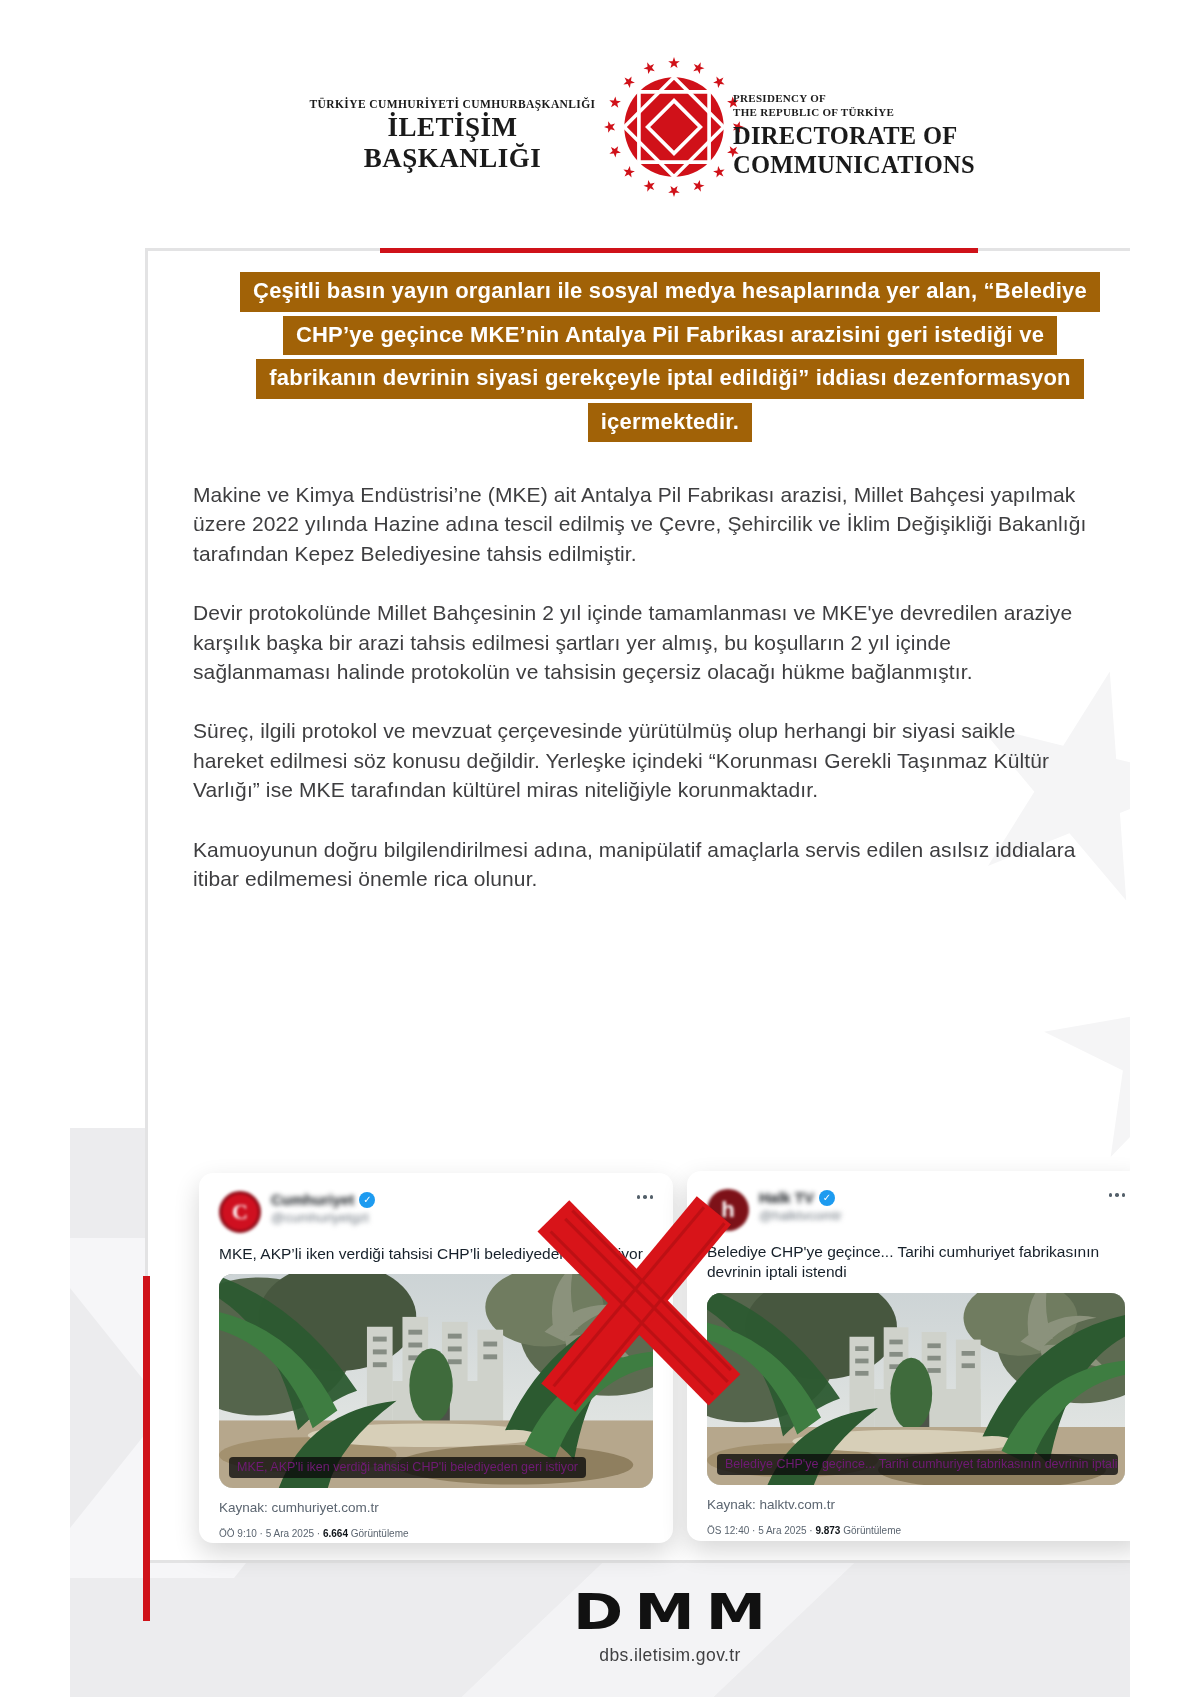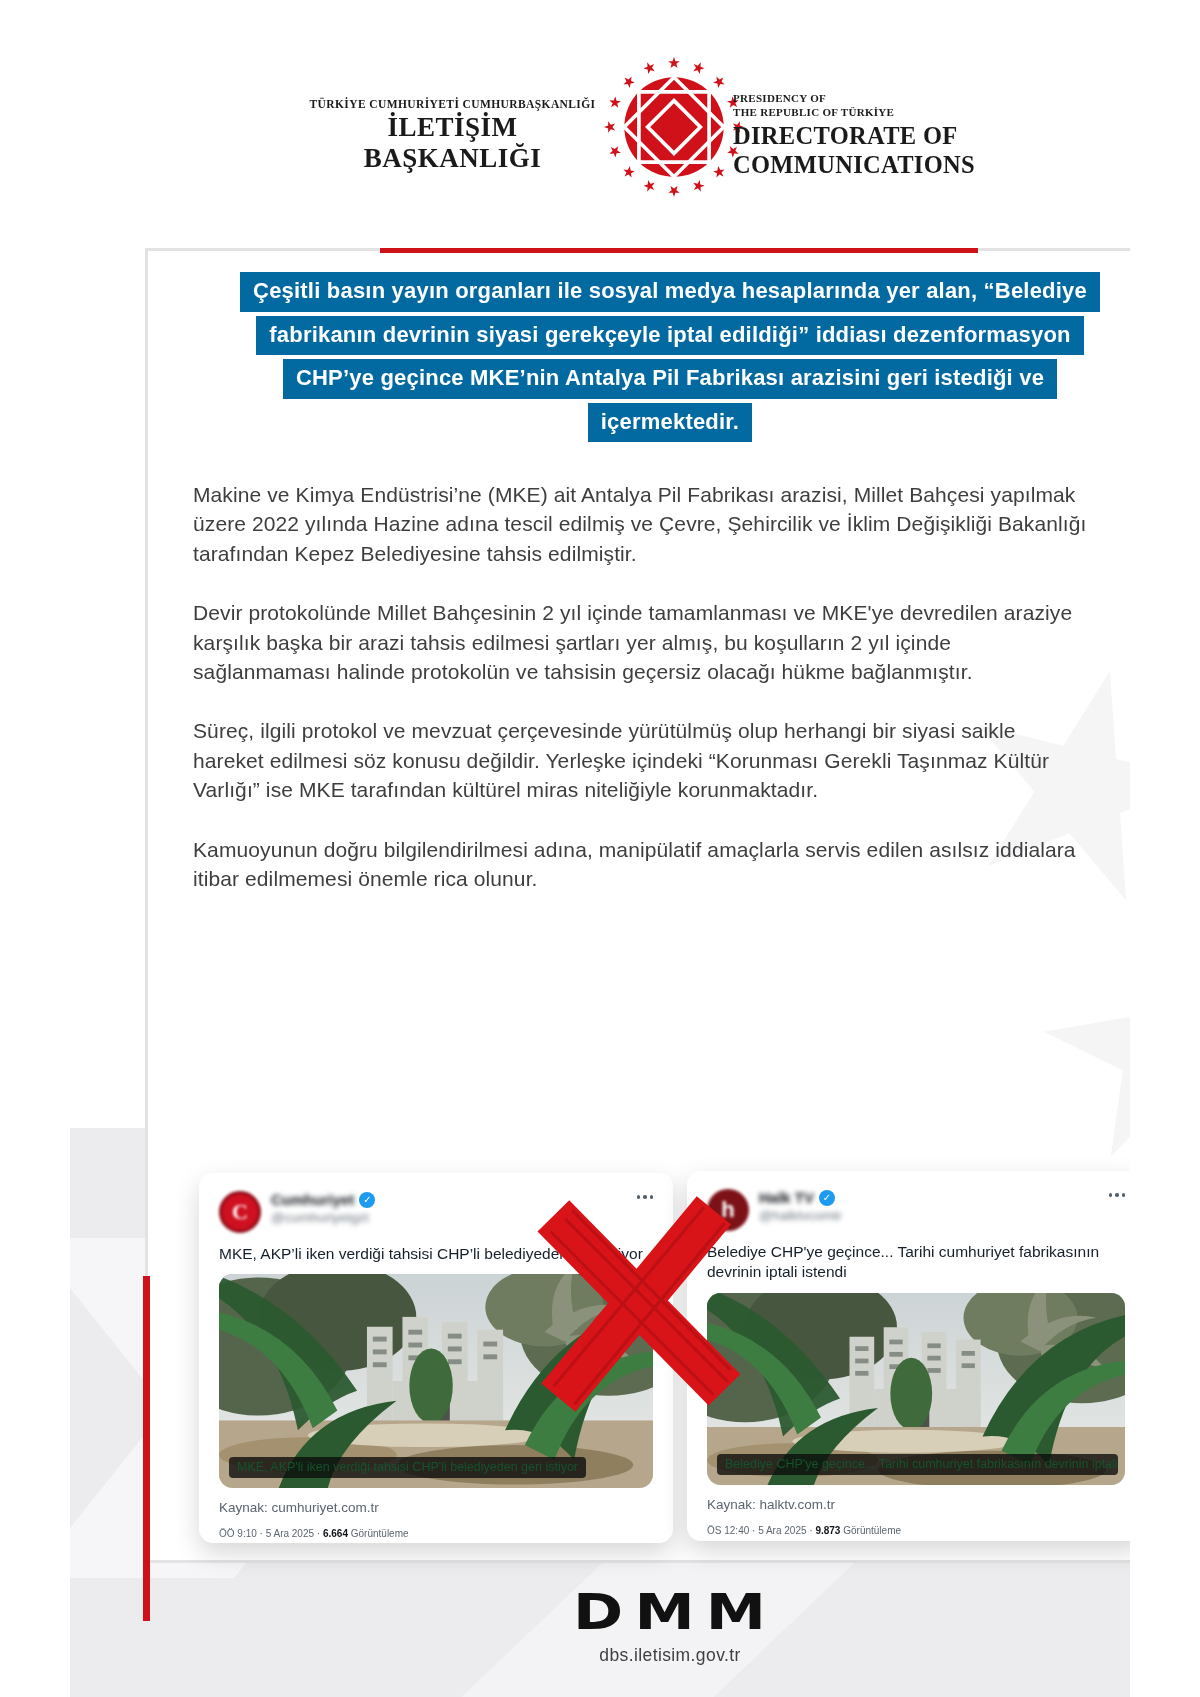--- a/index.html
+++ b/index.html
@@ -27,21 +27,21 @@
   .card{position:absolute;left:75px;top:248px;width:1050px;height:1315px;background:#ffffff;border:3px solid #e3e3e4;box-sizing:border-box;z-index:1;}
   .card-stars{position:absolute;inset:0;overflow:hidden;z-index:0;color:#f5f5f6;pointer-events:none;}
   .card-stars .st{position:absolute;font-size:300px;line-height:1;}
   .accent{position:absolute;background:#cf1219;z-index:3;}
   .accent-top{left:232px;top:-5px;width:598px;height:7px;}
   .accent-left{left:-5px;top:1025px;width:7px;height:345px;}
   .accent-right{right:-5px;top:1025px;width:7px;height:345px;}
 
   
   .banner{position:relative;z-index:2;margin-top:19px;text-align:center;}
-  .banner .line{display:inline-block;background:#0369a1;color:#ffffff;font-weight:bold;font-size:22px;line-height:1.25;padding:5px 13px 7px;margin:2px 0;letter-spacing:.2px;}
+  .banner .line{display:inline-block;background:#a16207;color:#ffffff;font-weight:bold;font-size:22px;line-height:1.25;padding:5px 13px 7px;margin:2px 0;letter-spacing:.2px;}
 
   
   .bodytext{position:relative;z-index:2;margin:36px 45px 0 45px;width:895px;color:#3e3e40;font-size:21px;line-height:1.40;letter-spacing:.1px;}
   .bodytext p{margin:0 0 30px 0;}
 
   
   .tweets{position:absolute;left:0;top:918px;width:1050px;z-index:2;}
   .tweet{position:absolute;background:#ffffff;border-radius:14px;box-shadow:0 10px 26px rgba(0,0,0,.16);padding:18px 20px;box-sizing:border-box;height:370px;}
   .tweet.t0{left:51px;top:4px;width:474px;}
   .tweet.t1{left:539px;top:2px;width:458px;}
@@ -55,21 +55,21 @@
   .badge{width:16px;height:16px;border-radius:50%;background:#1d9bf0;color:#fff;font-size:10px;display:inline-flex;align-items:center;justify-content:center;}
   .badge::after{content:"✓";}
   .t-handle{font-size:13.5px;color:#6d767f;margin-top:2px;filter:blur(2.4px);}
   .t-more{display:flex;gap:3px;margin-top:4px;}
   .t-more i{width:3.5px;height:3.5px;border-radius:50%;background:#54606a;display:block;}
   .t-text{font-size:15.5px;color:#16202a;line-height:1.32;margin:11px 0 10px;}
   .t-img{position:relative;border-radius:14px;overflow:hidden;background:#9aa49a;}
   .t0 .t-img{height:214px;}
   .t1 .t-img{height:192px;}
   .t-img svg{position:absolute;inset:0;width:100%;height:100%;}
-  .t-caption{position:absolute;left:10px;bottom:10px;background:rgba(10,10,10,.78);color:#14532d;font-size:12.5px;padding:3px 8px 4px;border-radius:4px;white-space:nowrap;overflow:hidden;max-width:92%;}
+  .t-caption{position:absolute;left:10px;bottom:10px;background:rgba(10,10,10,.78);color:#701a75;font-size:12.5px;padding:3px 8px 4px;border-radius:4px;white-space:nowrap;overflow:hidden;max-width:92%;}
   .t-source{font-size:13.5px;color:#5b6570;margin-top:12px;}
   .t-meta{font-size:10px;color:#5b6570;margin-top:13px;}
   .t-meta b{color:#0f1419;}
 
   
   .xmark{position:absolute;left:371px;top:18px;width:236px;height:232px;z-index:6;transform:rotate(-4deg);}
 
   
   .footer{position:absolute;left:0;top:1580px;width:1200px;text-align:center;z-index:2;}
   .dmm{font-family:"DejaVu Sans",sans-serif;font-weight:800;font-size:54px;letter-spacing:10px;color:#111;transform:scale(1.12,.92);display:inline-block;margin-left:10px;}
@@ -201,22 +201,22 @@
     <div class="card-stars">
       <span class="st" style="left:800px;top:380px;transform:rotate(14deg);">★</span>
       <span class="st" style="left:880px;top:640px;transform:rotate(-10deg);">★</span>
     </div>
     <div class="accent accent-top"></div>
     <div class="accent accent-left"></div>
     <div class="accent accent-right"></div>
 
     <div class="banner">
       <div><span class="line">Çeşitli basın yayın organları ile sosyal medya hesaplarında yer alan, “Belediye</span></div>
+      <div><span class="line">CHP’ye geçince MKE’nin Antalya Pil Fabrikası arazisini geri istediği ve</span></div>
       <div><span class="line">fabrikanın devrinin siyasi gerekçeyle iptal edildiği” iddiası dezenformasyon</span></div>
-      <div><span class="line">CHP’ye geçince MKE’nin Antalya Pil Fabrikası arazisini geri istediği ve</span></div>
       <div><span class="line">içermektedir.</span></div>
     </div>
 
     <div class="bodytext">
       <p>Makine ve Kimya Endüstrisi’ne (MKE) ait Antalya Pil Fabrikası arazisi, Millet Bahçesi yapılmak üzere 2022 yılında Hazine adına tescil edilmiş ve Çevre, Şehircilik ve İklim Değişikliği Bakanlığı tarafından Kepez Belediyesine tahsis edilmiştir.</p>
       <p>Devir protokolünde Millet Bahçesinin 2 yıl içinde tamamlanması ve MKE'ye devredilen araziye karşılık başka bir arazi tahsis edilmesi şartları yer almış, bu koşulların 2 yıl içinde sağlanmaması halinde protokolün ve tahsisin geçersiz olacağı hükme bağlanmıştır.</p>
       <p>Süreç, ilgili protokol ve mevzuat çerçevesinde yürütülmüş olup herhangi bir siyasi saikle hareket edilmesi söz konusu değildir. Yerleşke içindeki “Korunması Gerekli Taşınmaz Kültür Varlığı” ise MKE tarafından kültürel miras niteliğiyle korunmaktadır.</p>
       <p>Kamuoyunun doğru bilgilendirilmesi adına, manipülatif amaçlarla servis edilen asılsız iddialara itibar edilmemesi önemle rica olunur.</p>
     </div>
 

